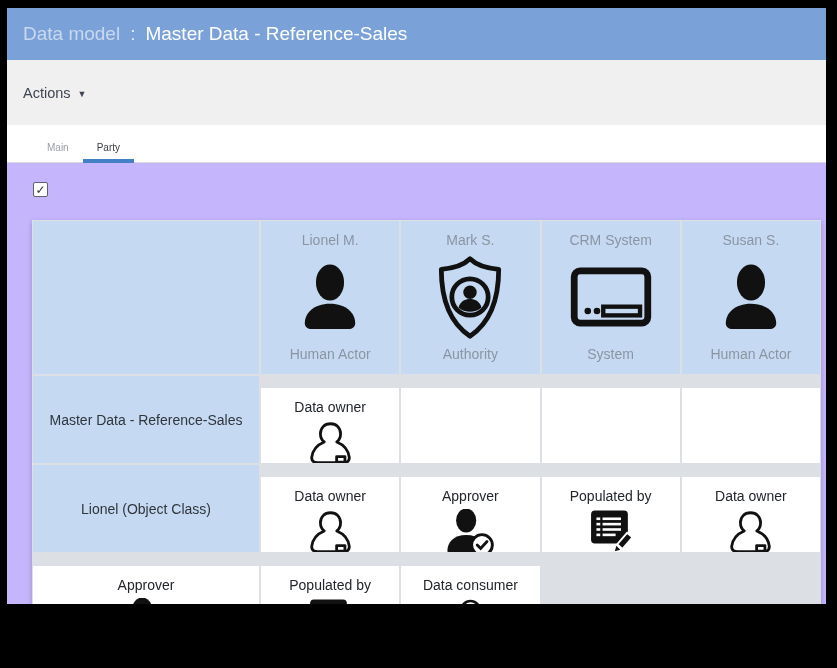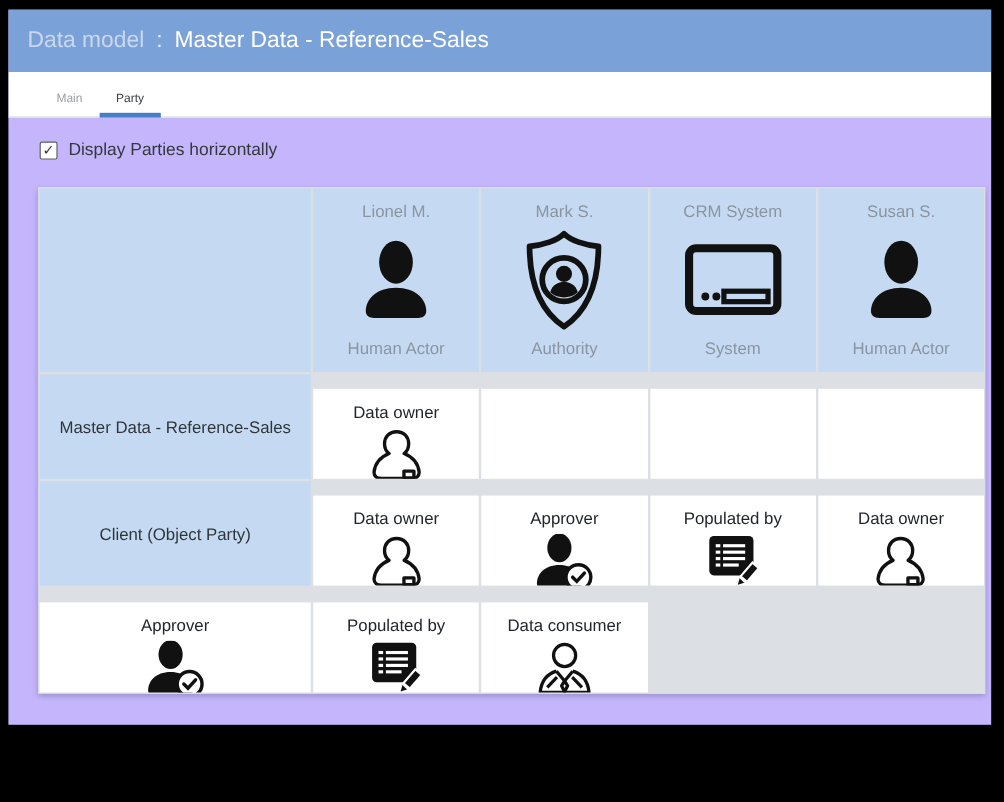--- a/index.html
+++ b/index.html
@@ -95,29 +95,34 @@
 <body>
 
 <div class="window">
 
   <div class="app-header">
     <span class="prefix">Data model</span>
     <span class="sep">:</span>
     <span class="title">Master Data - Reference-Sales</span>
   </div>
 
+  <div class="actions-bar">
+    <div class="actions-btn">
+      <span>Actions</span>
+      <span class="caret">▼</span>
+    </div>
+  </div>
 
   <div class="tabs">
     <div class="tab">Main</div>
     <div class="tab active">Party</div>
   </div>
 
   <div class="checkbox-row">
     <span class="checkbox" id="display-checkbox">✓</span>
-    <span>Display Parties horizontally</span>
   </div>
 
   <div class="matrix-wrap">
     <div class="matrix" id="matrix">
         <div class="cell blue"></div>
         <div class="cell blue party-cell">
           <span>Lionel M.</span>
      <span class="p-icon">
             <svg viewBox="0 0 64 70" width="62" height="68">
               <ellipse cx="32" cy="20" rx="14.5" ry="18.5" fill="#111"></ellipse>
@@ -171,21 +176,21 @@
           <span>Data owner</span>
          <span><svg viewBox="0 0 56 52" width="49" height="46" fill="none" stroke="#111" stroke-width="3.2" stroke-linejoin="round">
               <path d="M28 4 C21 4 16.5 9 16.5 15.5 C16.5 19.5 18 22.8 20.8 24.8 C13 28 7.5 34 6.5 42.5 C6.5 46.5 9.5 48.5 13.5 48.5 L42.5 48.5 C46.5 48.5 49.5 46.5 49.5 42.5 C48.5 34 43 28 35.2 24.8 C38 22.8 39.5 19.5 39.5 15.5 C39.5 9 35 4 28 4 Z"></path>
               <rect x="35" y="41.5" width="9.5" height="6.5" fill="#fff"></rect>
             </svg></span>
         </div>
         <div class="cell white role-cell"></div>
         <div class="cell white role-cell"></div>
         <div class="cell white role-cell"></div>
         <div class="cell blue row-label">
-          <span>Client (Object Party)</span>
+          <span>Lionel (Object Class)</span>
         </div>
         <div class="cell white role-cell">
           <span>Data owner</span>
          <span><svg viewBox="0 0 56 52" width="49" height="46" fill="none" stroke="#111" stroke-width="3.2" stroke-linejoin="round">
               <path d="M28 4 C21 4 16.5 9 16.5 15.5 C16.5 19.5 18 22.8 20.8 24.8 C13 28 7.5 34 6.5 42.5 C6.5 46.5 9.5 48.5 13.5 48.5 L42.5 48.5 C46.5 48.5 49.5 46.5 49.5 42.5 C48.5 34 43 28 35.2 24.8 C38 22.8 39.5 19.5 39.5 15.5 C39.5 9 35 4 28 4 Z"></path>
               <rect x="35" y="41.5" width="9.5" height="6.5" fill="#fff"></rect>
             </svg></span>
         </div>
         <div class="cell white role-cell">
           <span>Approver</span>

